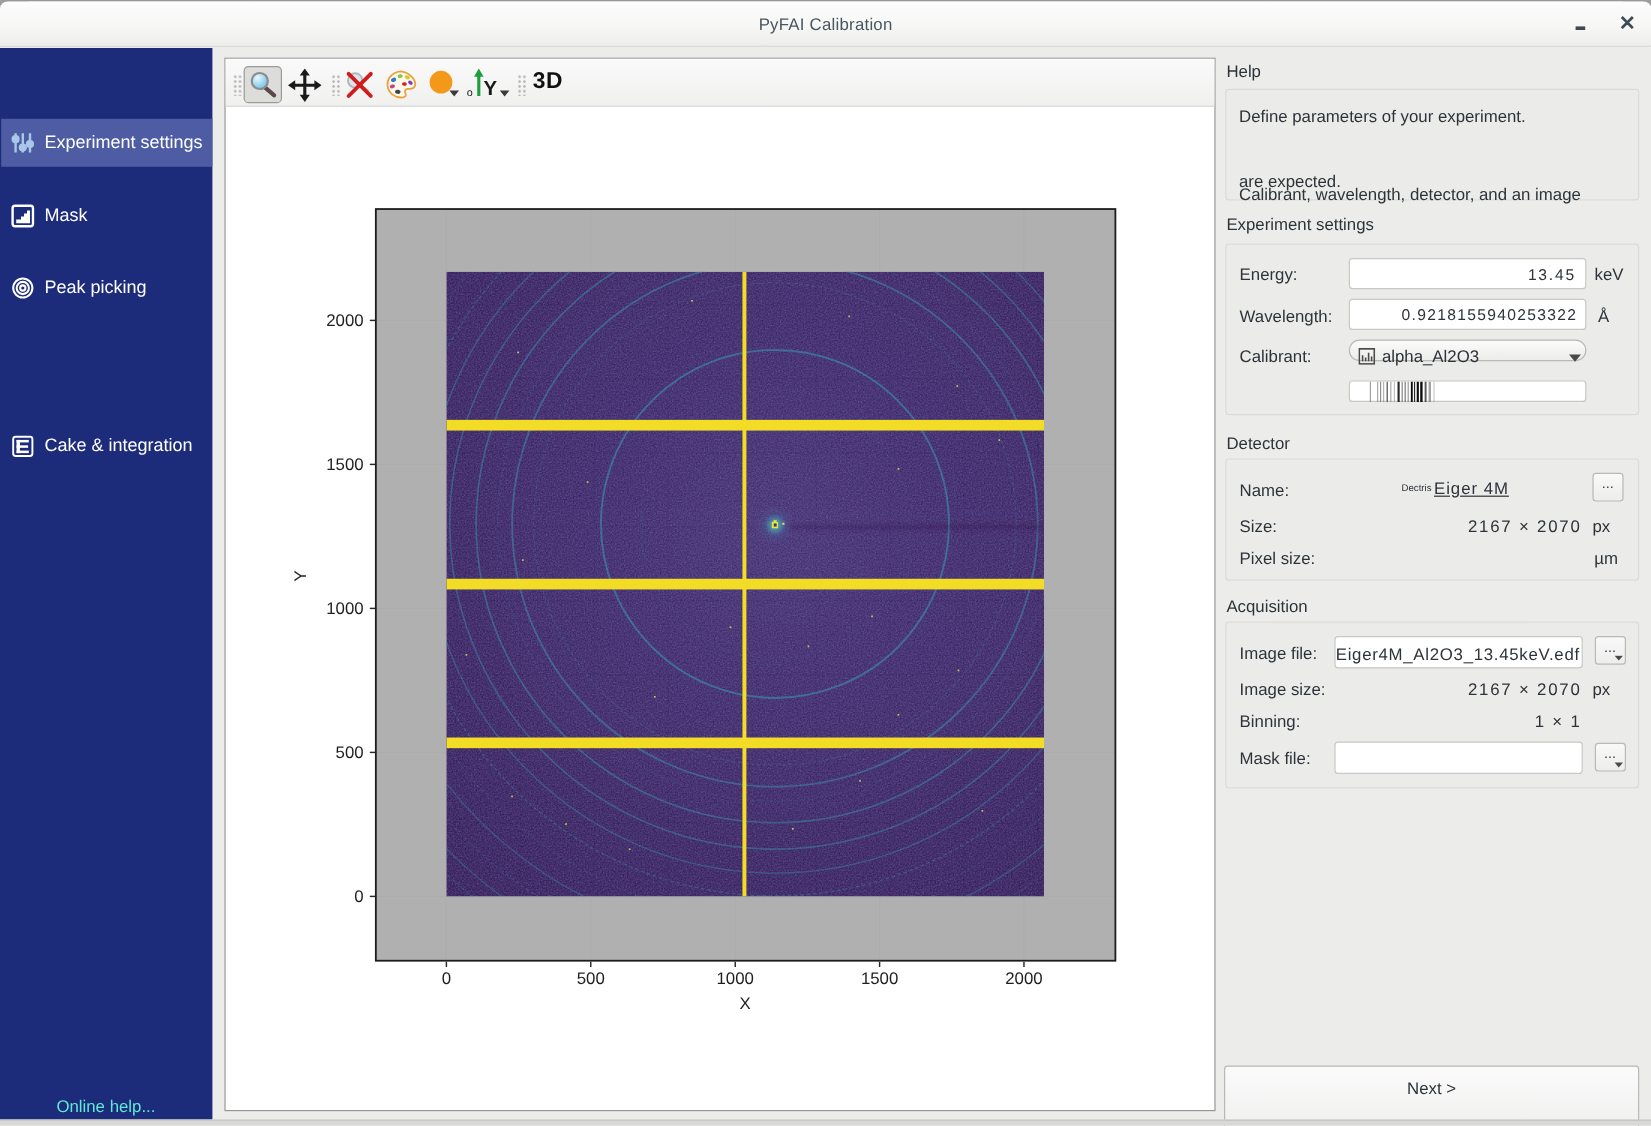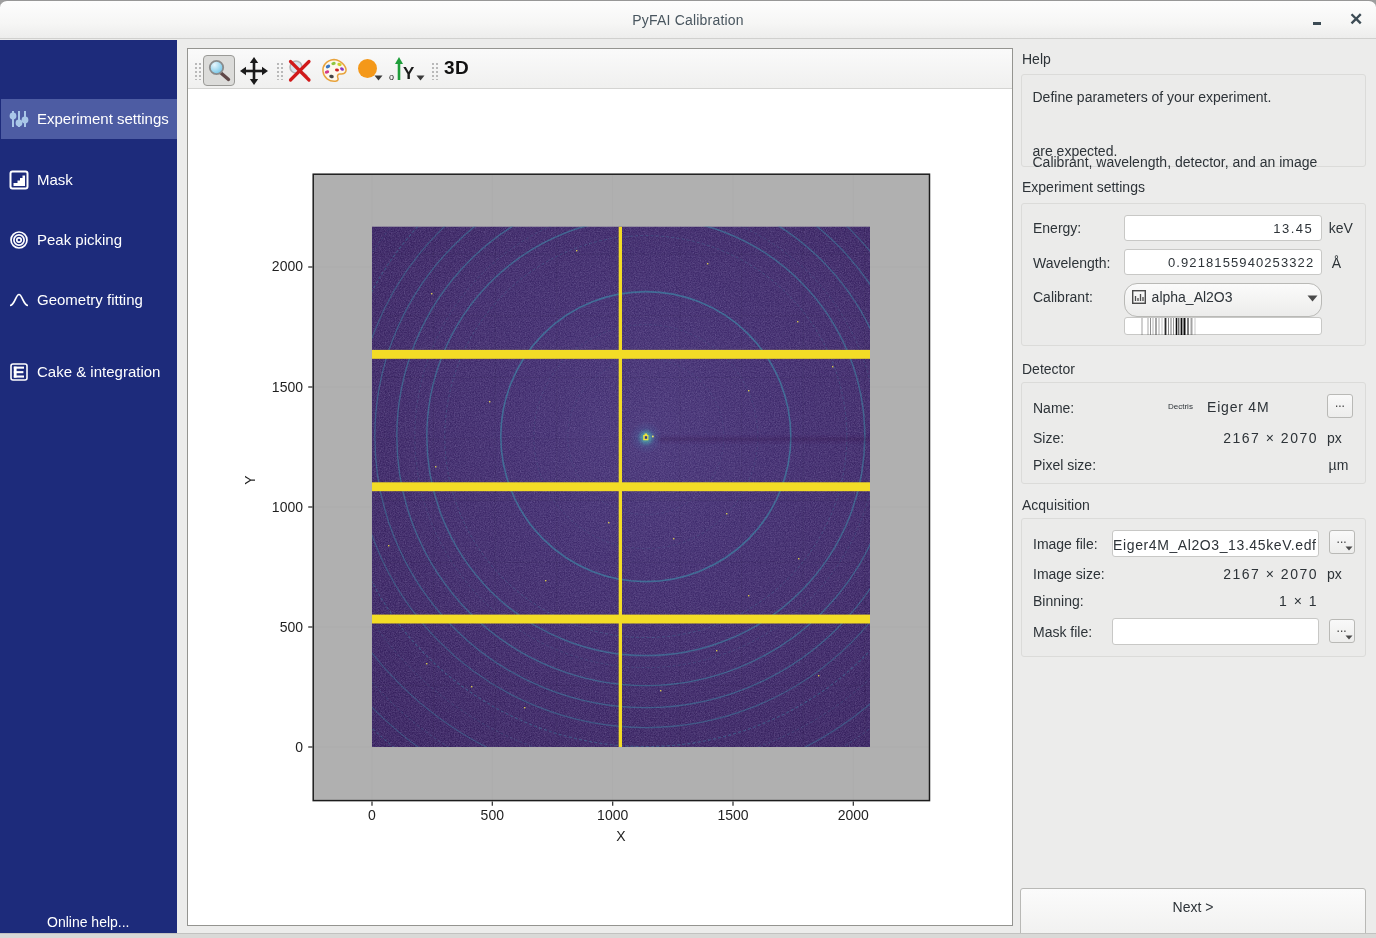--- a/index.html
+++ b/index.html
@@ -12,21 +12,21 @@
   border-radius:7px 7px 0 0; }
 #title { position:absolute; width:100%; top:11px; text-align:center;
   font-size:14px; font-weight:normal; color:#49565f; letter-spacing:0.2px; }
 #minbtn { position:absolute; left:1313px; top:21px; width:8px; height:3px; background:#3c4b54; }
 #closebtn { position:absolute; left:1349px; top:12px; width:14px; height:14px; color:#3c4b54; font-size:17px; font-weight:bold; line-height:14px; }
 #sidebar { position:absolute; left:0; top:40px; width:177px; height:893px; background:#1d2b7b; }
 .sideitem { position:absolute; left:1px; width:176px; height:40px; color:#fff; font-size:15px; }
 .sideitem .lbl { position:absolute; left:36px; top:11px; }
 .sideitem.sel { background:#4d5ca3; }
 .sideicon { position:absolute; left:8px; top:10px; width:20px; height:20px; }
-#onlinehelp { position:absolute; left:47px; top:874px; color:#ffffff; font-size:14px; }
+#onlinehelp { position:absolute; left:47px; top:874px; color:#5eead4; font-size:14px; }
 #canvas { position:absolute; left:187px; top:48px; width:826px; height:878px;
   background:#ffffff; border:1px solid #949490; }
 #toolbar { position:absolute; left:0; top:0; width:824px; height:40px;
   background:linear-gradient(#fafafa,#f0f0ef); border-bottom:1px solid #d4d4d2; }
 .grip { width:8px; height:18px;
   background-image:radial-gradient(circle, #b9b9b9 1px, transparent 1.2px);
   background-size:4px 4px; }
 #statusbar { position:absolute; left:0; top:933px; width:1376px; height:5px; background:#d9d9d7; border-top:1px solid #c2c2c0; }
 #rightpanel { position:absolute; left:1014px; top:40px; width:362px; height:893px; font-size:14px; color:#2d3338; }
 .groupbox { position:absolute; left:7px; width:345px; background:#ebebea;
@@ -71,26 +71,20 @@
     </svg>
     <span class="lbl">Mask</span>
   </div>
   <div class="sideitem" style="top:180px;">
     <svg class="sideicon" viewBox="0 0 20 20">
       <circle cx="10" cy="10" r="8" fill="none" stroke="#fff" stroke-width="1.7"></circle>
       <circle cx="10" cy="10" r="5.1" fill="none" stroke="#fff" stroke-width="1.7"></circle>
       <circle cx="10" cy="10" r="2.2" fill="none" stroke="#fff" stroke-width="1.7"></circle>
     </svg>
     <span class="lbl">Peak picking</span>
-  </div>
-  <div class="sideitem" style="top:240px;">
-    <svg class="sideicon" viewBox="0 0 20 20">
-      <path d="M1 15.5 C5.5 15.5 6.8 4.5 10 4.5 C13.2 4.5 14.5 15.5 19 15.5" fill="none" stroke="#fff" stroke-width="1.7"></path>
-    </svg>
-    <span class="lbl">Geometry fitting</span>
   </div>
   <div class="sideitem" style="top:312px;">
     <svg class="sideicon" viewBox="0 0 20 20">
       <rect x="2" y="2" width="16" height="16" rx="2" fill="none" stroke="#fff" stroke-width="1.6"></rect>
       <g fill="#fff">
         <rect x="4.8" y="4.6" width="2.8" height="11"></rect>
         <rect x="4.8" y="4.6" width="10.2" height="2.1"></rect>
         <rect x="4.8" y="9.1" width="9.6" height="2.1"></rect>
         <rect x="4.8" y="13.5" width="10.2" height="2.1"></rect>
       </g>
@@ -334,21 +328,21 @@
   </div>
   <div class="abs" style="left:8px; top:139px;">Experiment settings</div>
   <div class="groupbox" style="top:163px; height:143px;"></div>
   <div class="abs" style="left:19px; top:180px;">Energy:</div>
   <div class="inp" style="left:109.6px; top:174.5px; width:198.7px; height:26px; text-align:right; padding:5px 8px 0 16px; letter-spacing:1.5px;">13.45</div>
   <div class="abs" style="left:314.8px; top:180px;">keV</div>
   <div class="abs" style="left:19px; top:215px;">Wavelength:</div>
   <div class="inp" style="left:109.6px; top:208.7px; width:198.7px; height:26.3px; text-align:right; padding:5px 7px 0 0; letter-spacing:1.1px;">0.9218155940253322</div>
   <div class="abs" style="left:317.7px; top:215px;">Å</div>
   <div class="abs" style="left:19px; top:249px;">Calibrant:</div>
-  <div class="abs" style="left:109.6px; top:242.7px; width:198.7px; height:34px; background:linear-gradient(#fbfbfb,#ececeb); border:1px solid #b9b9b6; border-radius:13px;padding-left:17px;">
+  <div class="abs" style="left:109.6px; top:242.7px; width:198.7px; height:18px; background:linear-gradient(#fbfbfb,#ececeb); border:1px solid #b9b9b6; border-radius:13px;padding-left:17px;">
     <svg class="abs" style="left:7px; top:6px;" width="14" height="14" viewBox="0 0 14 14">
       <rect x="0.7" y="0.7" width="12.6" height="12.6" fill="none" stroke="#4a4a4a" stroke-width="1.4"></rect>
       <g stroke="#4a4a4a" stroke-width="1.3">
         <line x1="3.5" y1="11" x2="3.5" y2="6"></line>
           <line x1="6" y1="11" x2="6" y2="8"></line>
         <line x1="8.5" y1="11" x2="8.5" y2="4"></line>
           <line x1="11" y1="11" x2="11" y2="7"></line>
       </g>
     </svg>
     <span class="abs" style="left:27px; top:5px; font-size:14px;">alpha_Al2O3</span>
@@ -377,21 +371,21 @@
         <line x1="63" y1="0" x2="63" y2="17" stroke="#222" stroke-opacity="0.75" stroke-width="1.6"></line>
         <line x1="66.5" y1="0" x2="66.5" y2="17" stroke="#555" stroke-opacity="0.55" stroke-width="2"></line>
         <line x1="70" y1="0" x2="70" y2="17" stroke="#777" stroke-opacity="0.4"></line>
       </g>
     </svg>
   </div>
   <div class="abs" style="left:8px; top:321px;">Detector</div>
   <div class="groupbox" style="top:341.7px; height:102px;"></div>
   <div class="abs" style="left:19px; top:360px;">Name:</div>
   <div class="abs" style="left:154px; top:362px; font-size:8px;">Dectris</div>
-  <div class="abs" style="left:193px; top:359px; letter-spacing:0.8px;">Eiger 4M</div>
+  <div class="abs" style="left:181px; top:359px; letter-spacing:0.8px;text-decoration:underline;">Eiger 4M</div>
   <div class="btn3" style="left:312.9px; top:354px; line-height:16px;">...</div>
   <div class="abs" style="left:19px; top:390px;">Size:</div>
   <div class="abs" style="left:199px; top:390px; width:105px; text-align:right; letter-spacing:1.5px; white-space:nowrap;">2167 × 2070</div>
   <div class="abs" style="left:313px; top:390px;">px</div>
   <div class="abs" style="left:19px; top:417px;">Pixel size:</div>
   <div class="abs" style="left:314.6px; top:417px;">µm</div>
   <div class="abs" style="left:8px; top:457px;">Acquisition</div>
   <div class="groupbox" style="top:478.3px; height:139px;"></div>
   <div class="abs" style="left:19px; top:496px;">Image file:</div>
   <div class="inp" style="left:98.1px; top:489.5px; width:207px; height:27px; text-align:right; padding:6px 3px 0 0; overflow:hidden; white-space:nowrap; font-size:14px; letter-spacing:0.6px;">Eiger4M_Al2O3_13.45keV.edf</div>

